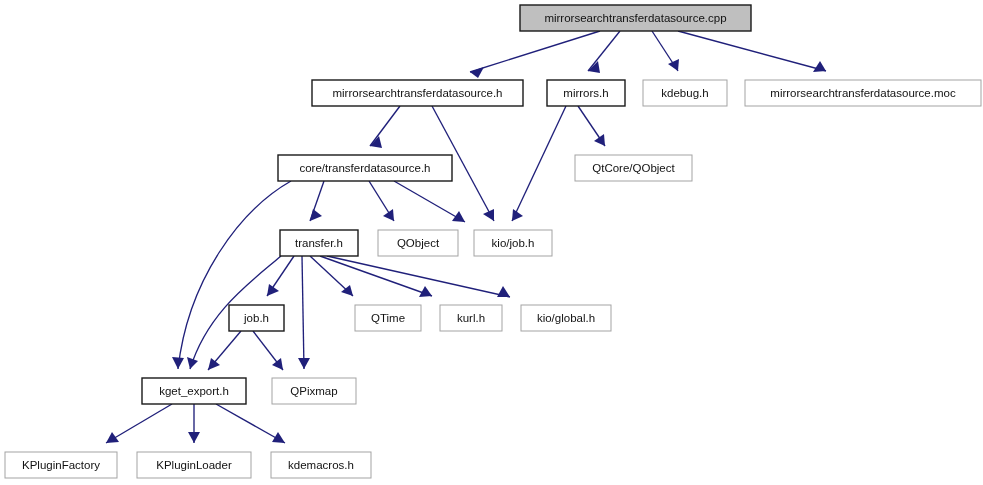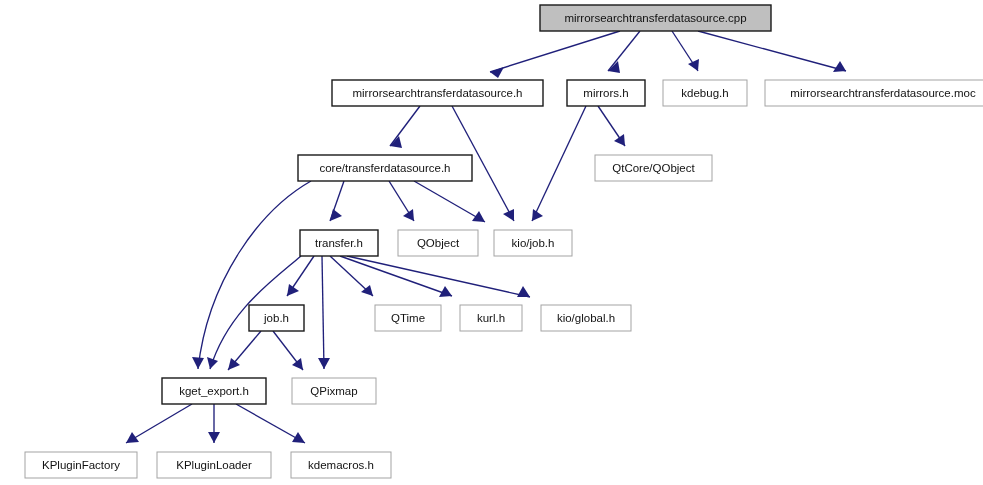--- a/index.html
+++ b/index.html
@@ -10,21 +10,20 @@
   body {
     width: 983px;
     height: 485px;
     font-family: "Liberation Sans", sans-serif;
     overflow: hidden;
   }
   #graph-root {
     position: relative;
     width: 818px;
     height: 485px;
-    margin-left: 20px;
   }
   #graph-svg {
     display: block;
     width: 983px;
     height: 485px;
   }
   .node-box {
     fill: #ffffff;
     stroke: #a3a3a3;
     stroke-width: 1;

